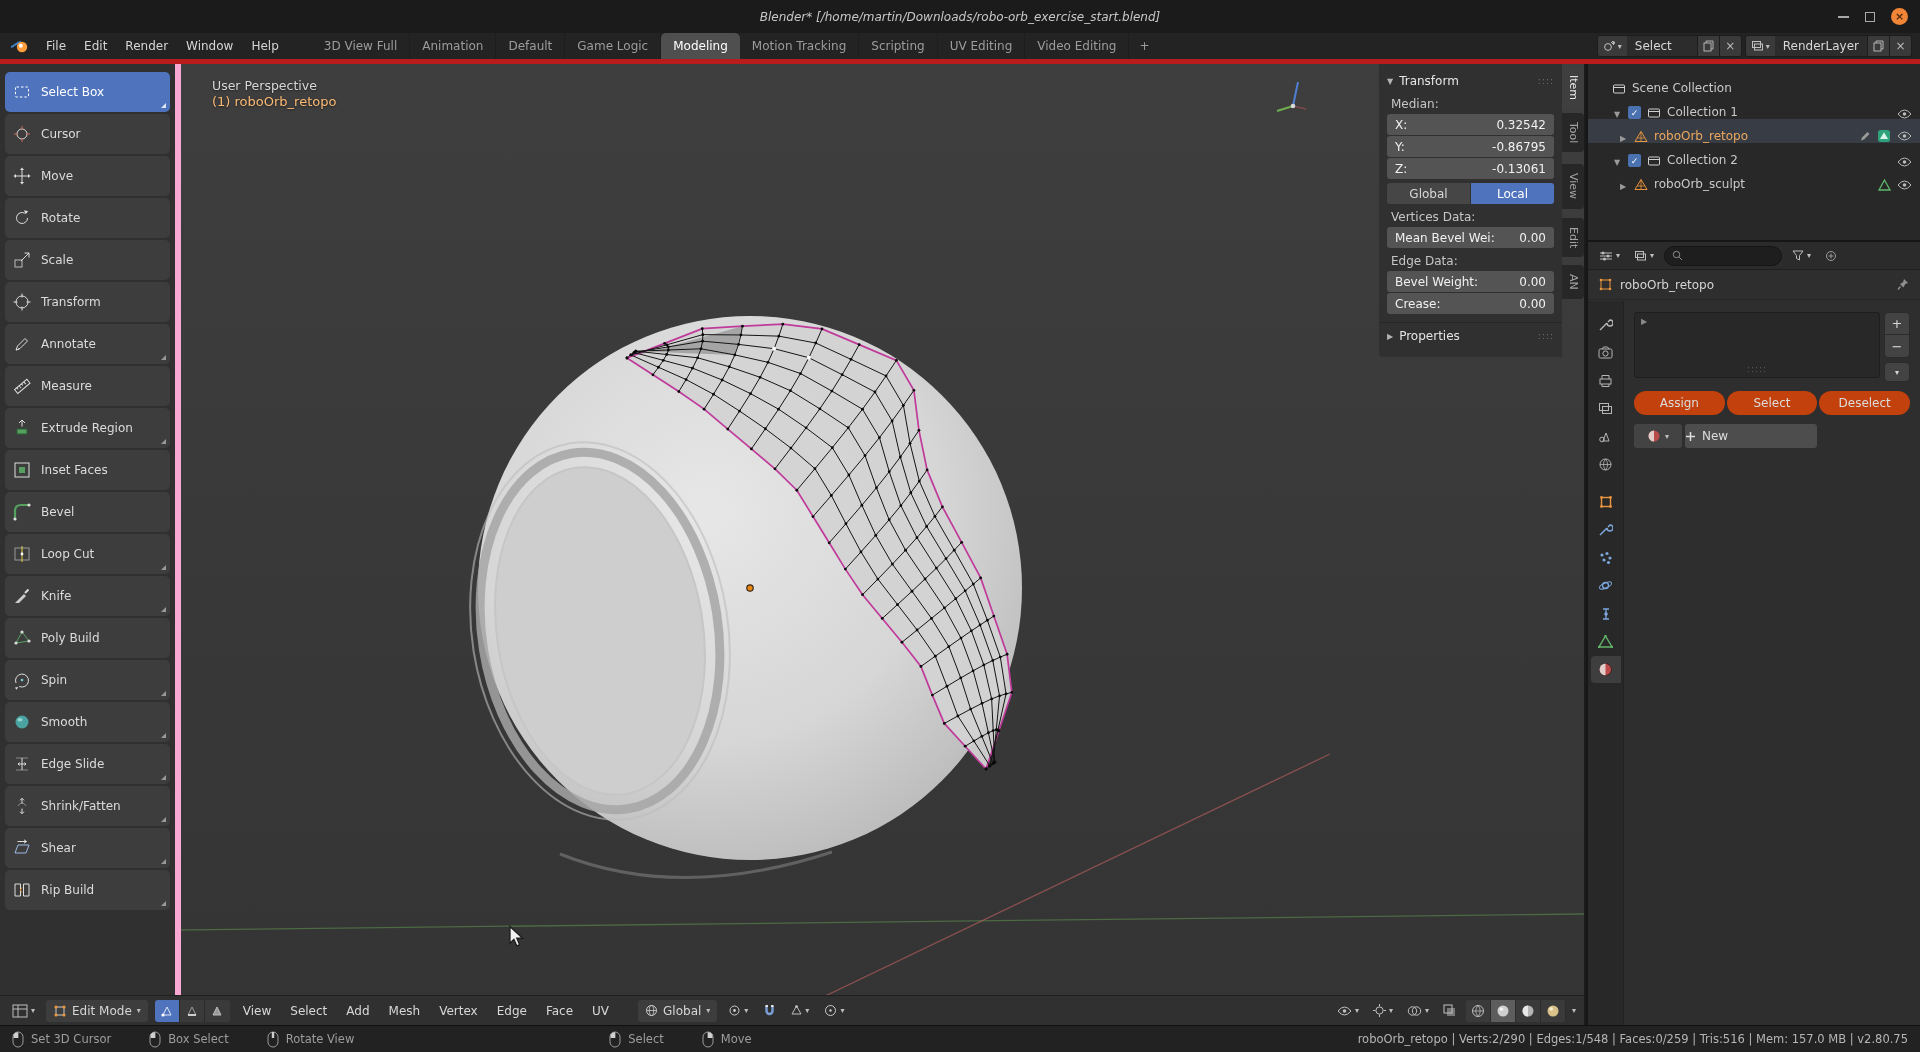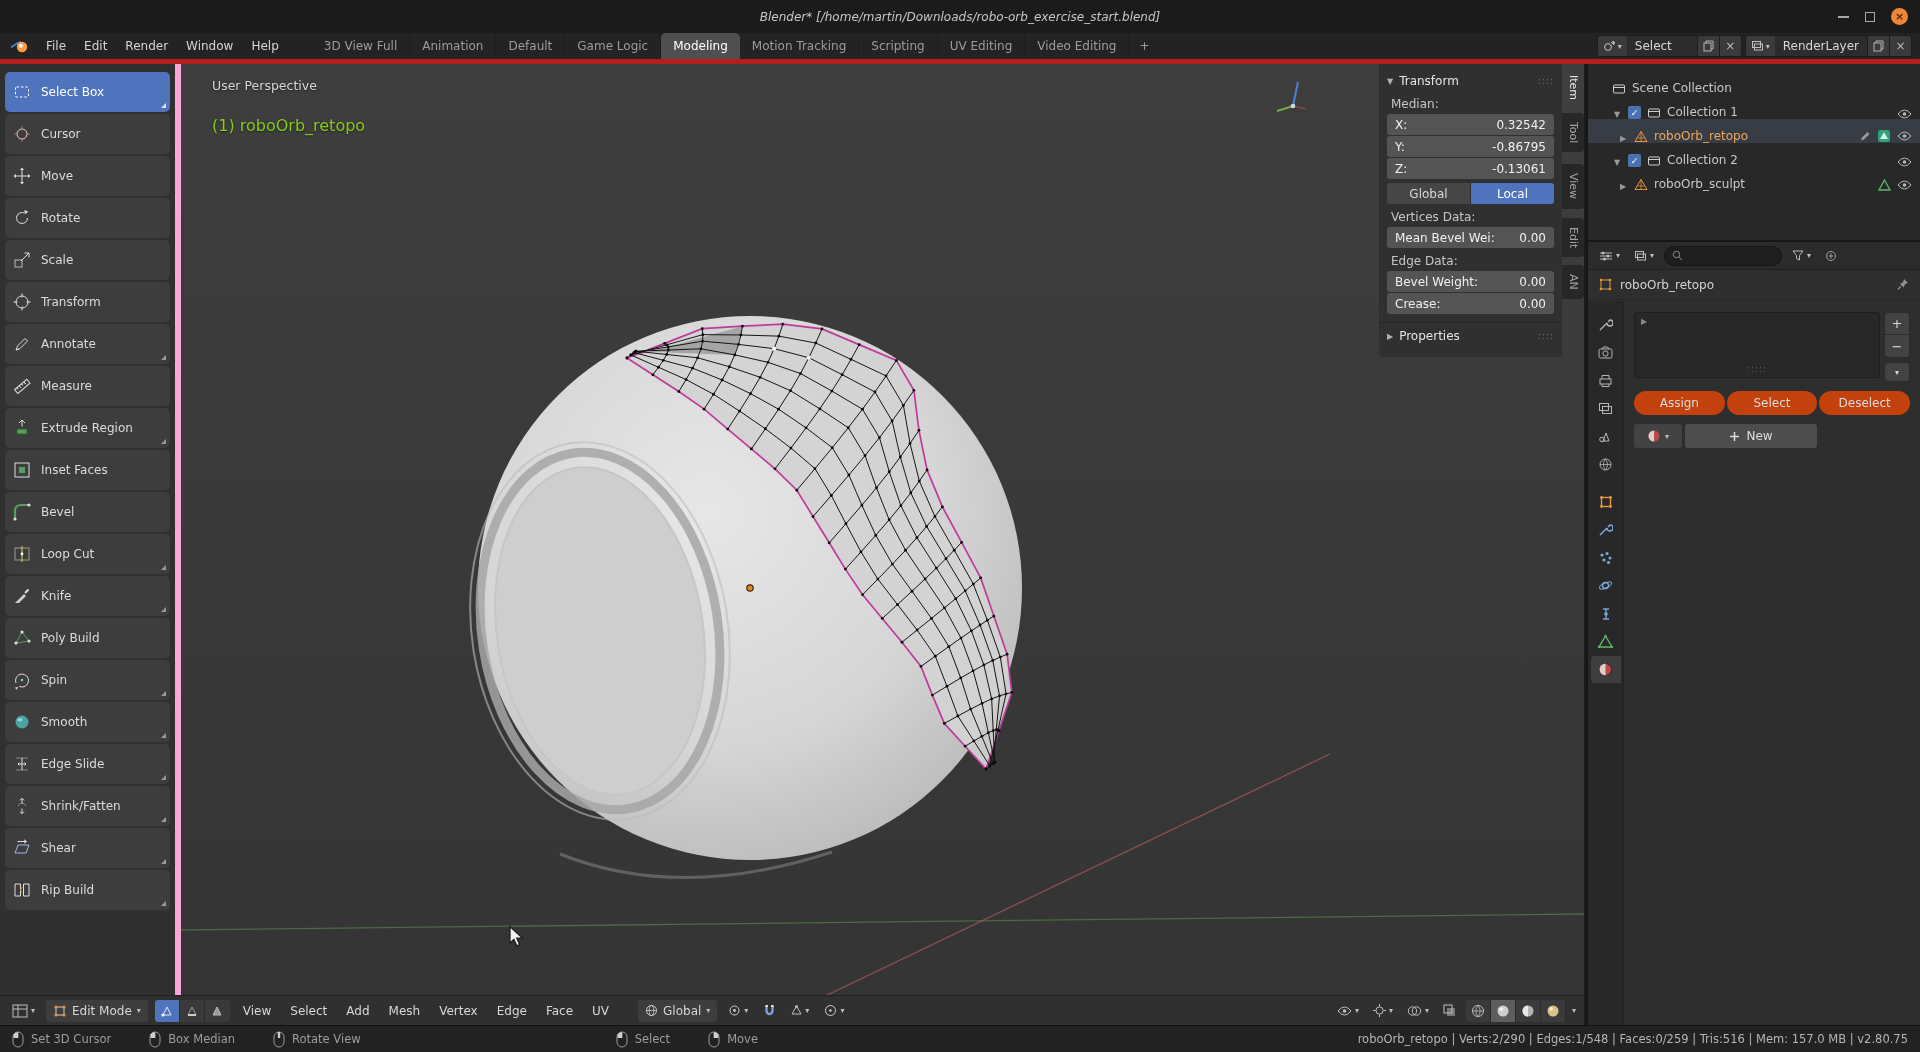--- a/index.html
+++ b/index.html
@@ -38,21 +38,21 @@
   
   .toolshelf { position:absolute; left:0; top:0; bottom:30px; width:181px; background:rgba(48,48,48,0.96); border-right:6px solid #f9a8d4; padding:8px 3px 0 3px; z-index:5; }
   .tool { height:40px; margin:0 2px 2px 2px; display:flex; align-items:center; gap:9px; padding:0 7px; background:#3d3d3d; border-radius:5px; position:relative; color:#dcdcdc; font-size:12px; }
   .tool.active { background:#4f74bd; color:#ffffff; }
   .tool .ticon { width:20px; height:20px; flex:0 0 20px; }
   .tool.sub::after { content:""; position:absolute; right:4px; bottom:4px; border-left:5px solid transparent; border-bottom:5px solid #9a9a9a; }
   .tool.active.sub::after { border-bottom-color:#dfe7f5; }
 
   .vp-topleft { position:absolute; left:212px; top:14px; z-index:3; text-shadow:0 1px 2px rgba(0,0,0,.5); }
   .vp-persp { color:#d8d8d8; font-size:12.5px; }
-  .vp-obj { color:#84cc16; font-size:16px; margin-top:23px; }
+  .vp-obj { color:#fdba74; font-size:13px; margin-top:1px; }
   .axis-gizmo { position:absolute; right:268px; top:10px; z-index:3; }
 
   
   .n-panel { position:absolute; top:0; right:22px; width:183px; background:rgba(48,48,48,0.97); border-radius:0 0 0 4px; padding:4px 0 8px 0; z-index:6; }
   .np-header { display:flex; align-items:center; gap:6px; height:26px; padding:0 8px; color:#e6e6e6; }
   .np-grip { margin-left:auto; color:#6e6e6e; font-size:9px; letter-spacing:1px; }
   .np-label { height:20px; display:flex; align-items:center; padding:0 12px; color:#c6c6c6; }
   .np-field { margin:0 8px 1px 8px; background:#545454; border-radius:3px; height:21px; display:flex; align-items:center; padding:0 8px; color:#f1f1f1; }
   .np-field .val { margin-left:auto; }
   .np-seg { margin:4px 8px 2px 8px; display:flex; height:21px; gap:1px; }
@@ -113,21 +113,21 @@
   .slot-arrow { position:absolute; top:4px; left:6px; color:#8a8a8a; font-size:8px; }
   .slot-btns { width:26px; display:flex; flex-direction:column; }
   .sbtn { height:23px; background:#434343; border:1px solid #2b2b2b; color:#d8d8d8; display:flex; align-items:center; justify-content:center; font-size:13px; }
   .sbtn.top { border-radius:4px 4px 0 0; }
   .sbtn.bot { border-radius:0 0 4px 4px; border-top:none; }
   .sbtn.menu { margin-top:4px; border-radius:4px; font-size:8px; height:20px; }
   .asd-row { display:flex; gap:2px; margin-top:9px; }
   .asd-btn { flex:1; height:24px; background:#c2410c; border-radius:12px; color:#dddddd; display:flex; align-items:center; justify-content:center; }
   .mat-row { display:flex; gap:3px; margin-top:9px; }
   .mat-browse { width:48px; height:24px; background:#434343; border-radius:3px; display:flex; align-items:center; justify-content:center; gap:4px; }
-  .new-btn { width:132px; height:24px; background:#4d4d4d; border-radius:3px; color:#dddddd; display:flex; align-items:center; justify-content:center; gap:6px; }
+  .new-btn { width:132px; height:24px; background:#4d4d4d; border-radius:3px; color:#dddddd; display:flex; align-items:center; justify-content:flex-start; gap:6px; }
 
   
   .statusbar { position:absolute; top:1025px; left:0; width:1920px; height:27px; background:#222222; border-top:1px solid #101010; display:flex; align-items:center; padding:0 12px; color:#9d9d9d; font-size:11.5px; }
   .hint { display:flex; align-items:center; gap:7px; margin-right:38px; }
   .hint.biggap { margin-right:255px; }
   .stats { margin-left:auto; color:#b5b5b5; }
 </style>
 </head>
 <body>
 
@@ -1114,21 +1114,21 @@
         <path d="M1.6 3.5A4.8 4.8 0 0 1 6 1.2V7H1.6z" fill="#cfcfcf"></path>
       </svg>
     <span>Set 3D Cursor</span>
   </span>
   <span class="hint">
     <svg width="12" height="17" viewBox="0 0 12 17">
         <rect x="1" y="1" width="10" height="15" rx="5" fill="none" stroke="#9a9a9a"></rect>
         <path d="M6 1v6" stroke="#9a9a9a"></path>
         <path d="M1.6 3.5A4.8 4.8 0 0 1 6 1.2V7H1.6z" fill="#cfcfcf"></path>
       </svg>
-    <span>Box Median</span>
+    <span>Box Select</span>
   </span>
   <span class="hint biggap">
     <svg width="12" height="17" viewBox="0 0 12 17">
         <rect x="1" y="1" width="10" height="15" rx="5" fill="none" stroke="#9a9a9a"></rect>
         <path d="M6 1v6" stroke="#cfcfcf" stroke-width="2.4"></path>
       </svg>
     <span>Rotate View</span>
   </span>
   <span class="hint">
     <svg width="12" height="17" viewBox="0 0 12 17">

